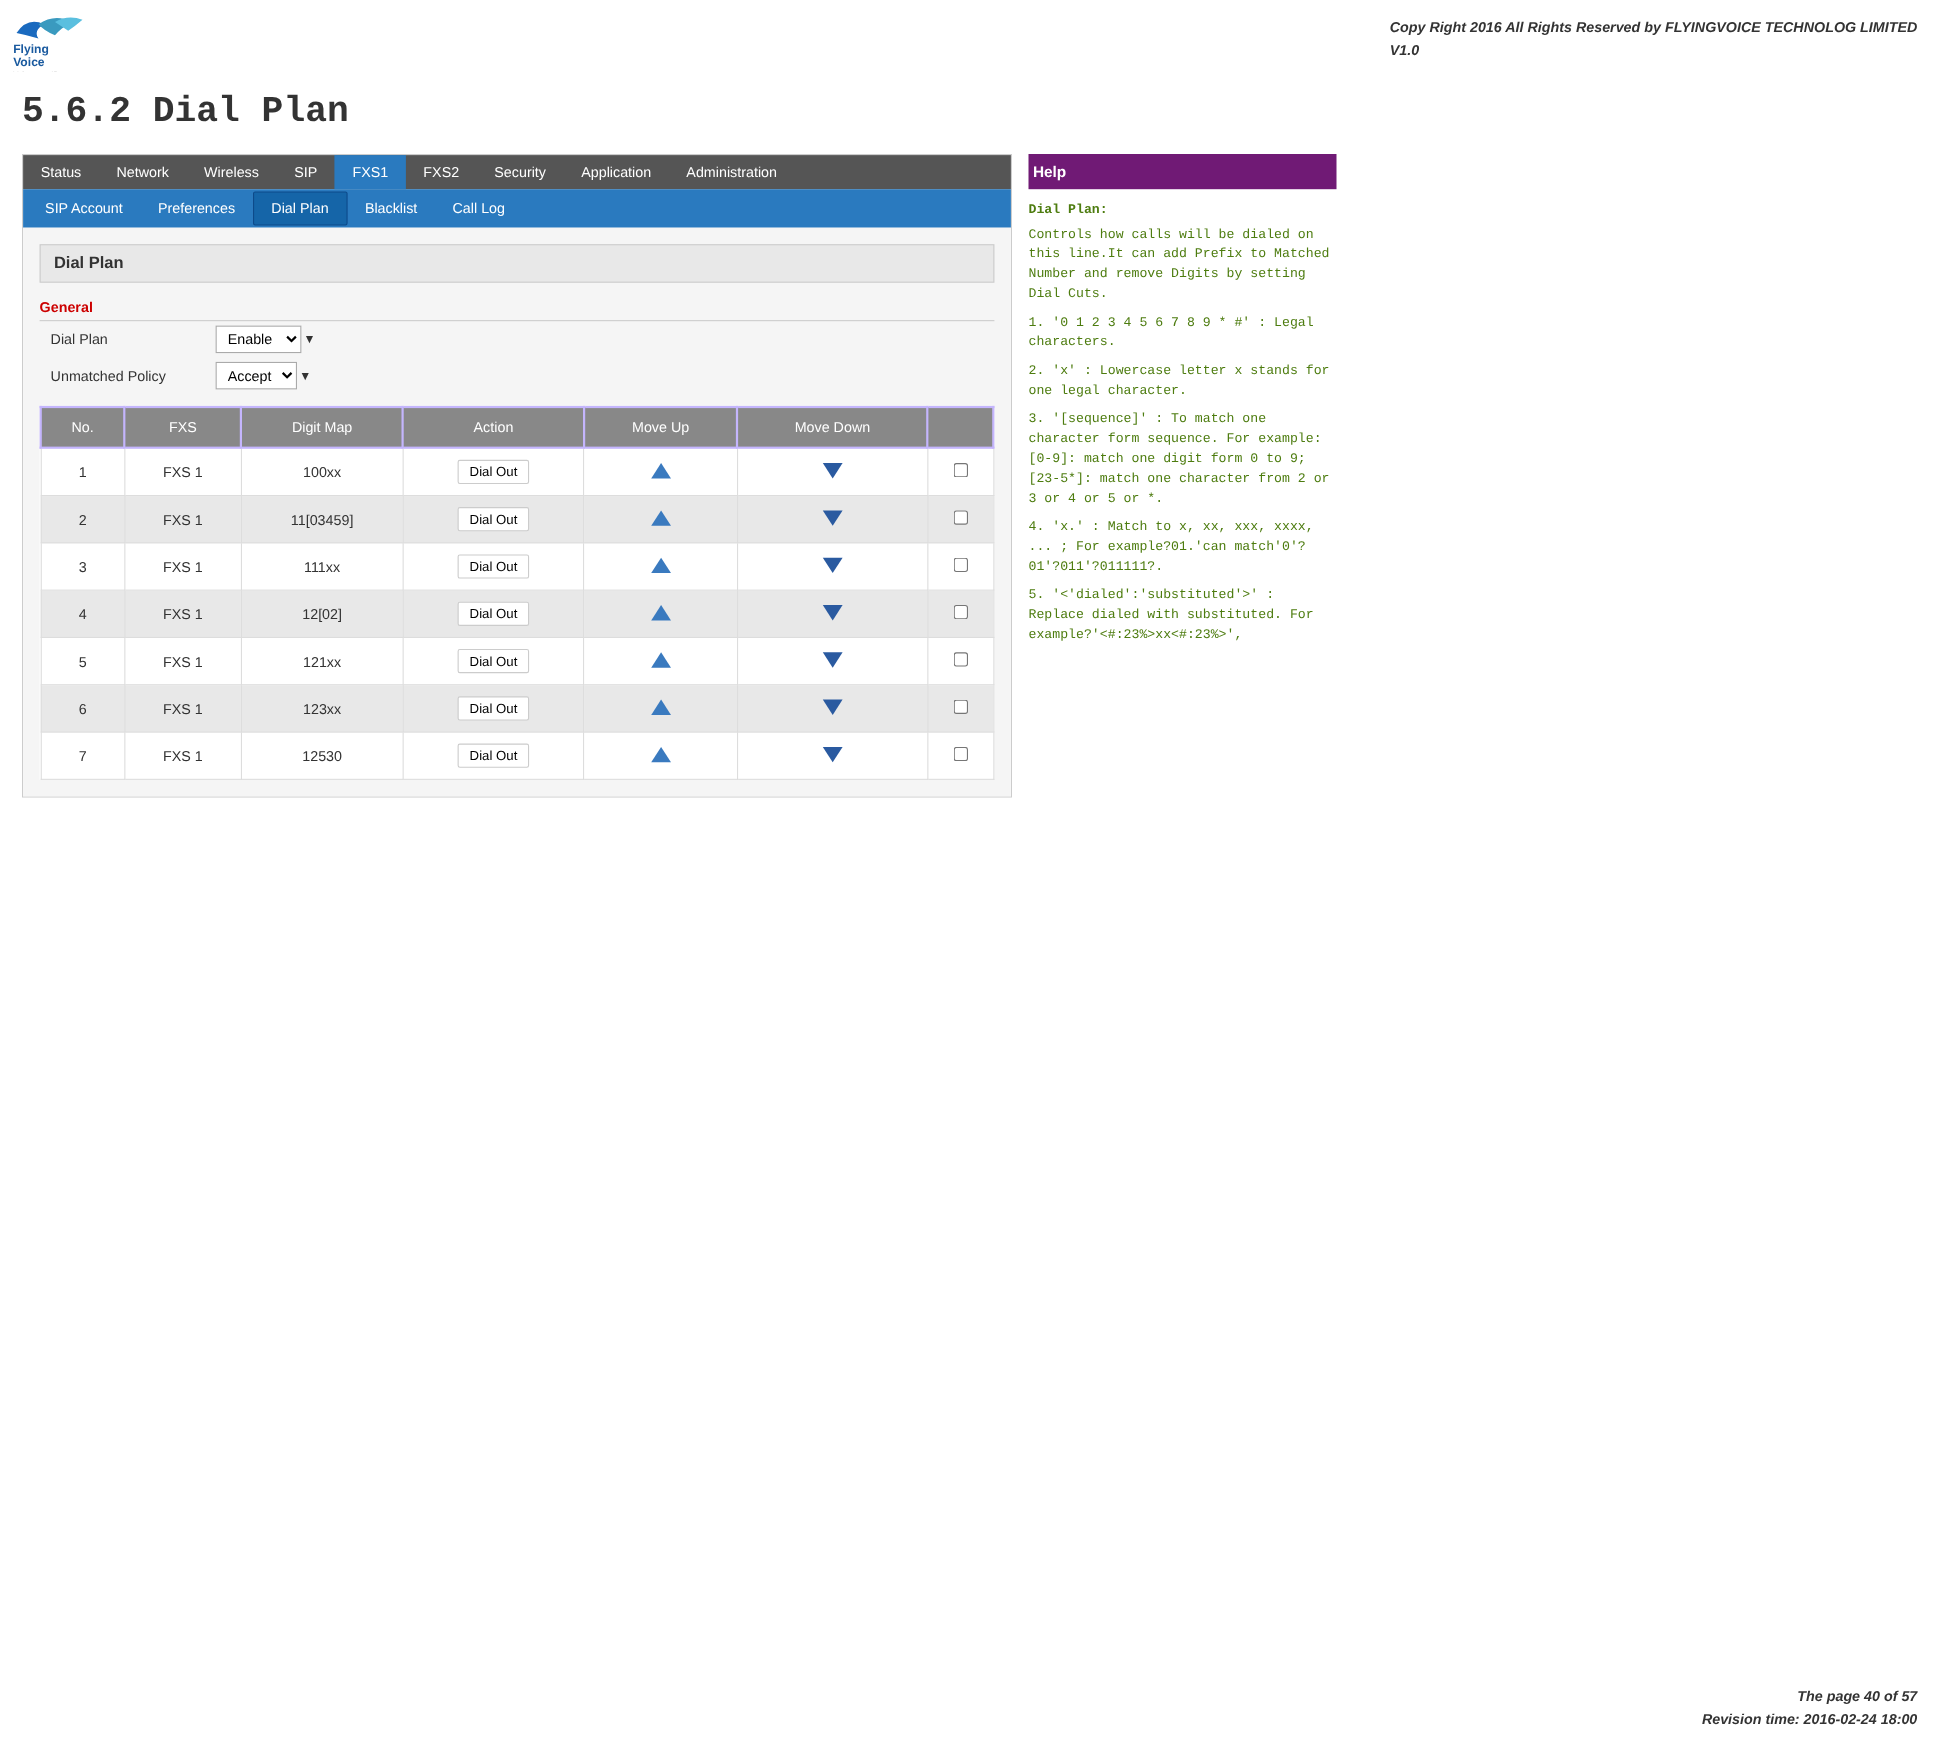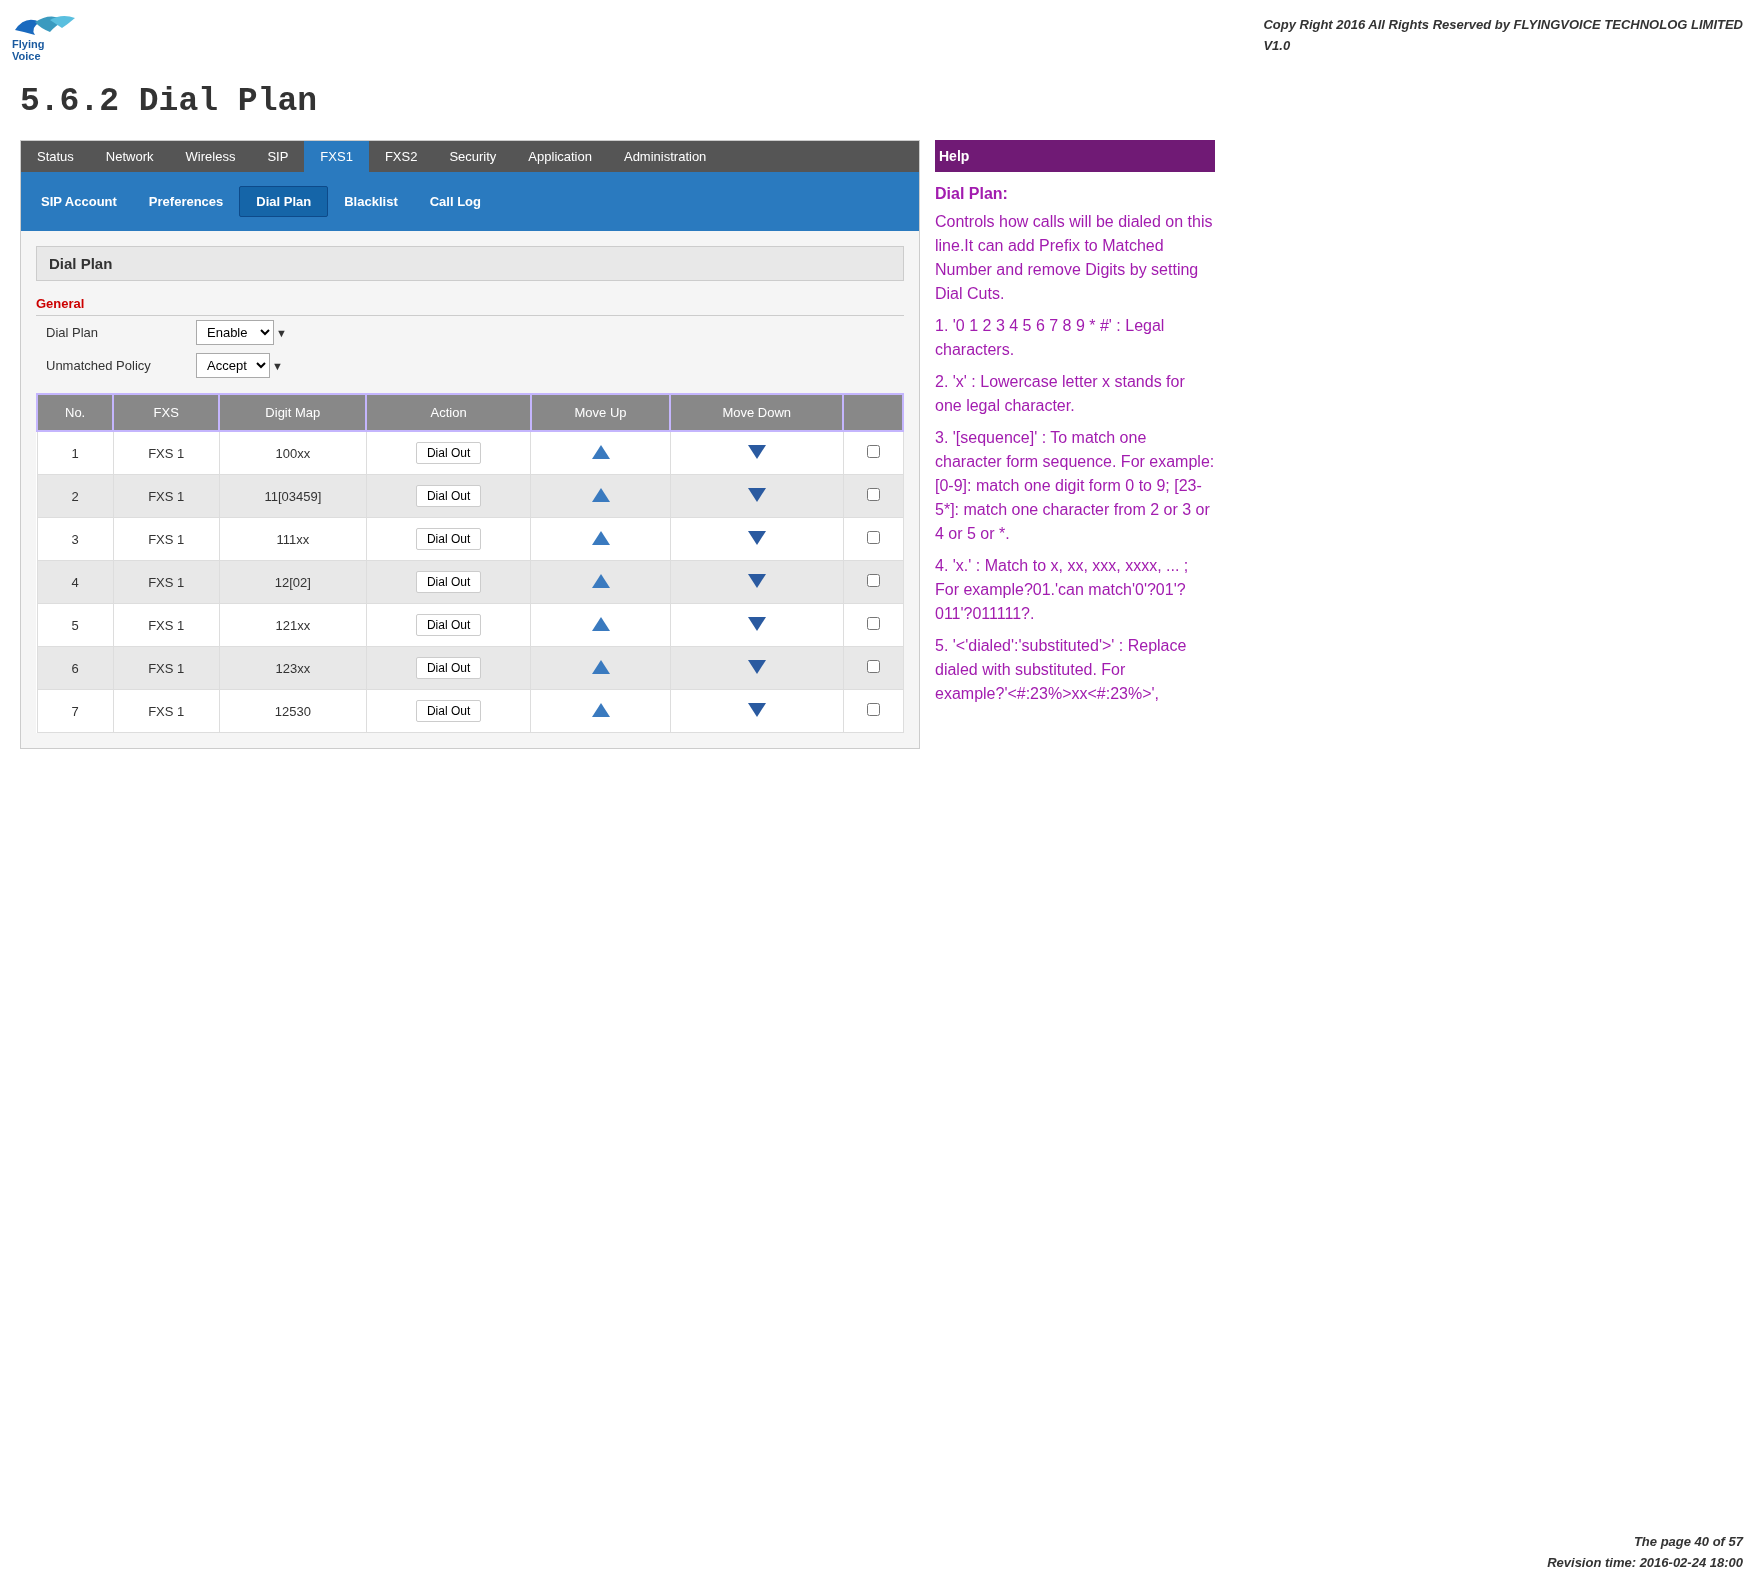--- a/index.html
+++ b/index.html
@@ -65,22 +65,21 @@
     }
     .top-nav-item.active {
       background: #2a7abf;
     }
 
     
     .sub-nav {
       background: #2a7abf;
       display: flex;
       align-items: center;
-      padding: 14px 4px;
-      font-weight: bold;
+      padding: 2px 4px;
     }
     .sub-nav-item {
       padding: 7px 16px;
       color: #fff;
       font-size: 13px;
       cursor: pointer;
       white-space: nowrap;
       border-radius: 2px;
     }
     .sub-nav-item.active {
@@ -200,23 +199,24 @@
     .help-title {
       background: #701a75;
       color: #fff;
       padding: 8px 4px;
       font-size: 14px;
       font-weight: bold;
       margin-bottom: 10px;
       text-align: left;
     }
     .help-content {
-      font-size: 16px;
+      font-size: 12px;
       line-height: 1.5;
-      color: #a21caf;
+      color: #4d7c0f;
+      font-family: Liberation Mono, monospace;
     }
     .help-content .help-section-title {
       font-weight: bold;
       margin-bottom: 4px;
     }
     .help-content p {
       margin-bottom: 8px;
     }
 
     

